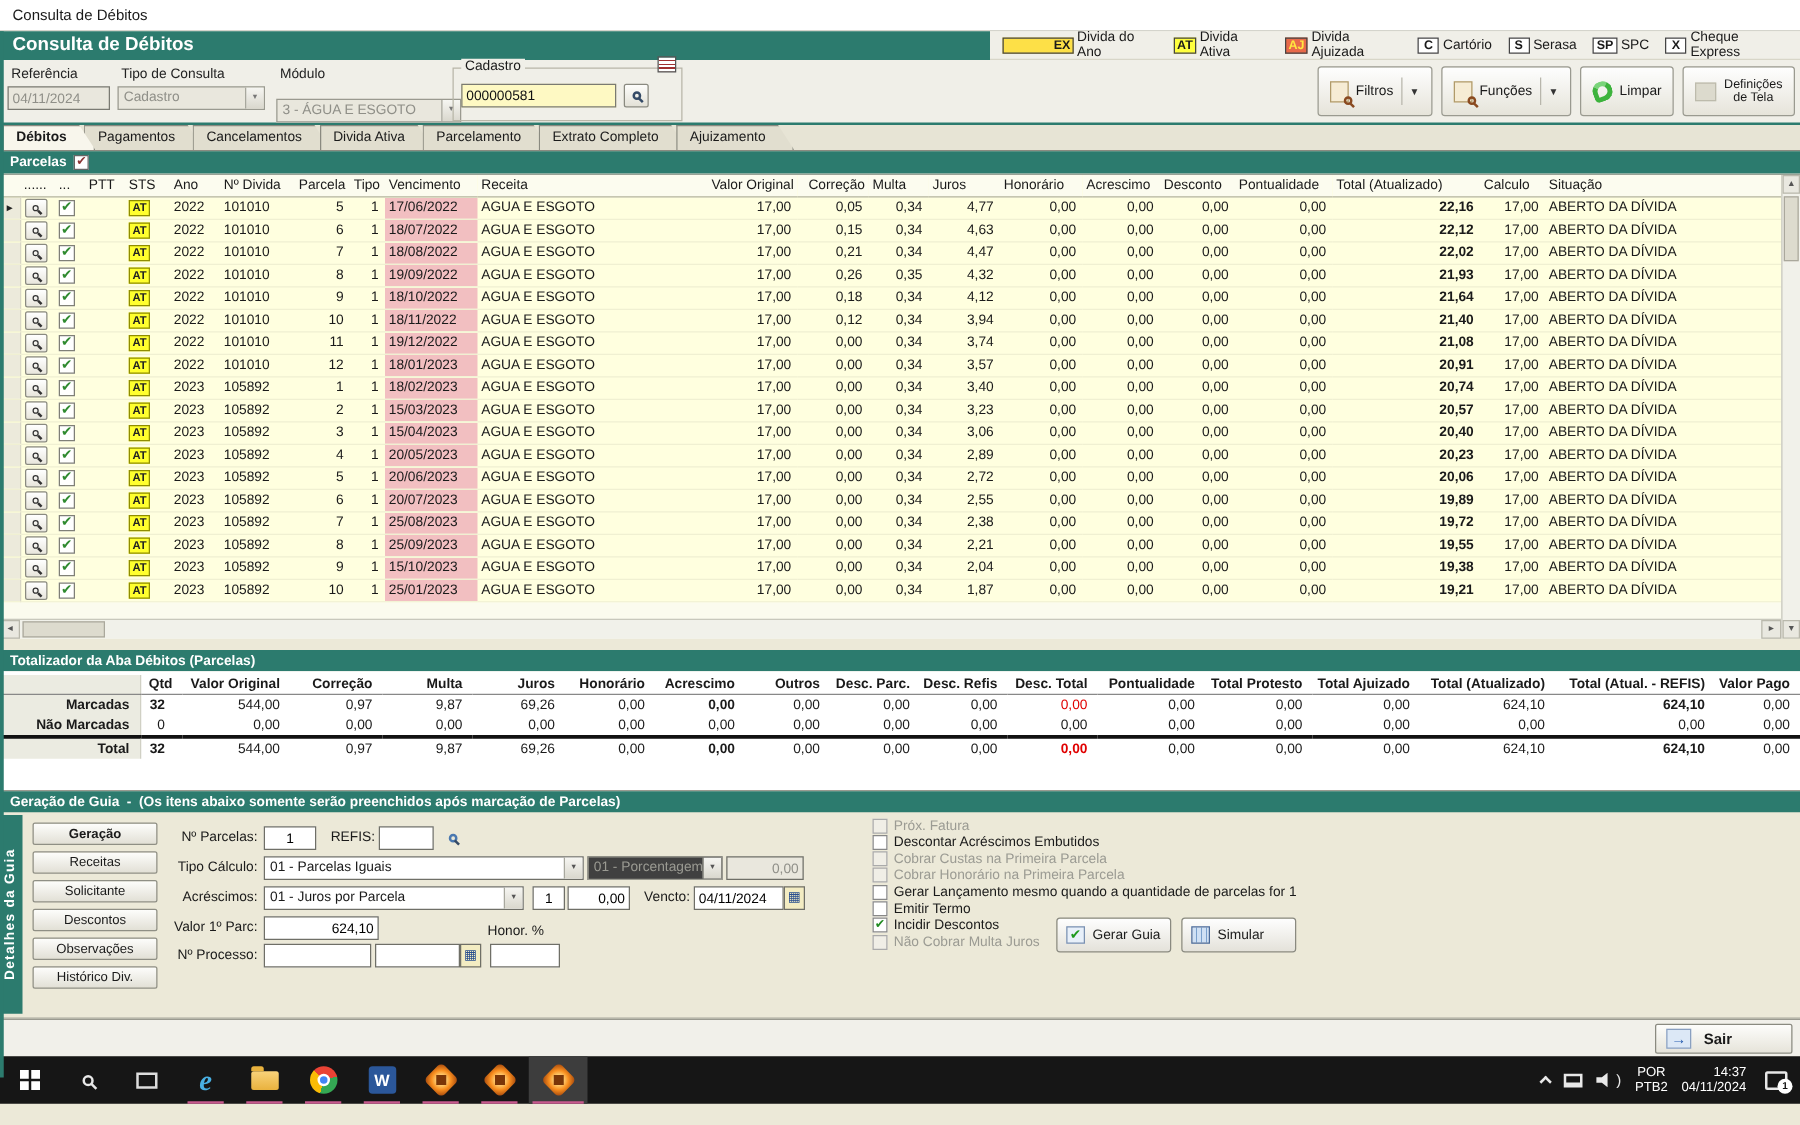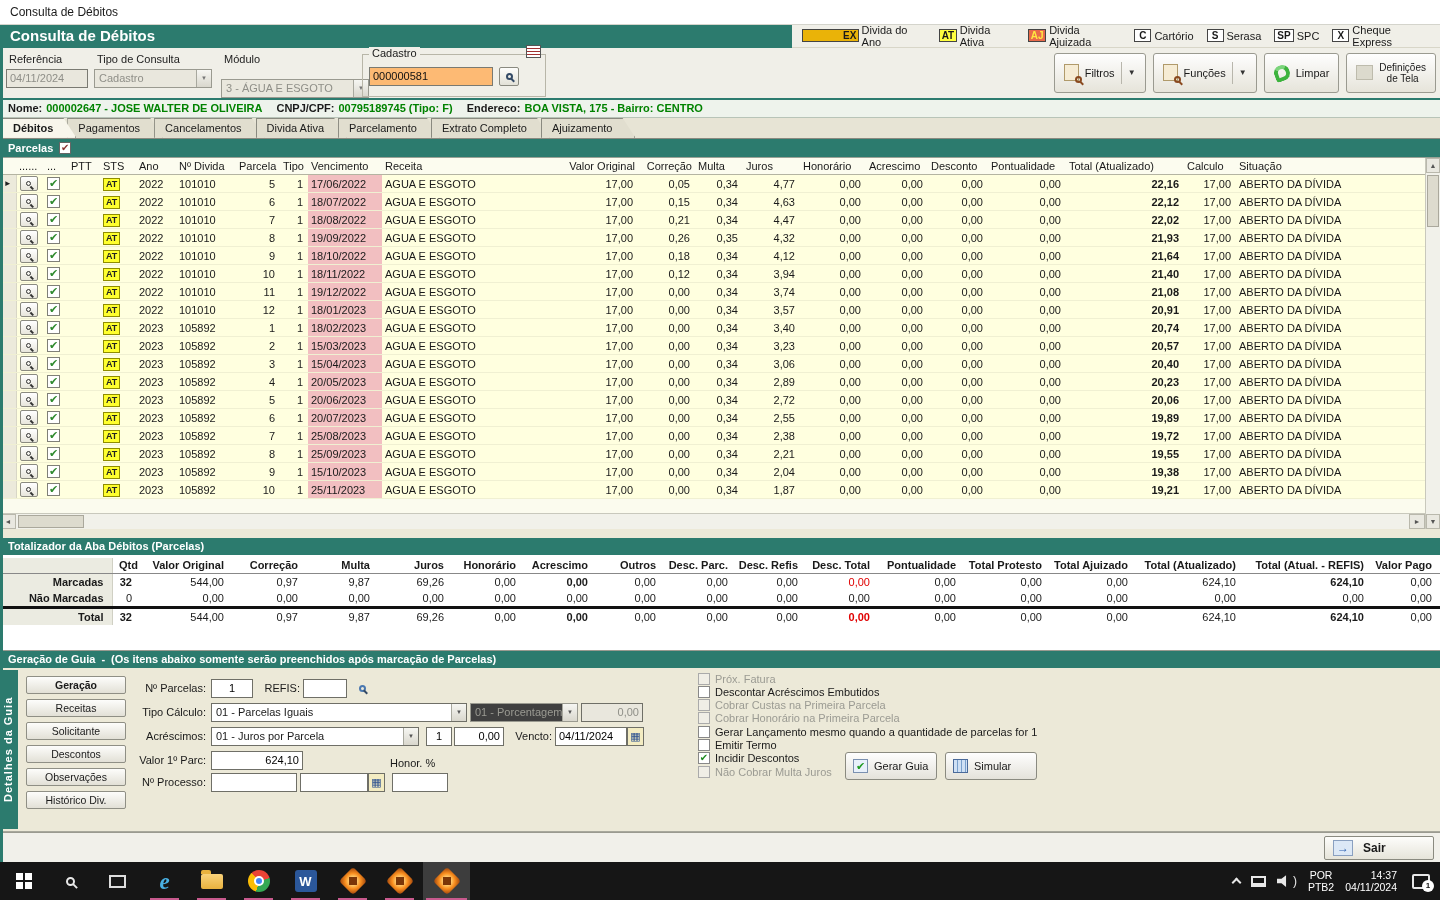--- a/index.html
+++ b/index.html
@@ -12,21 +12,21 @@
 .titlebar{height:25px;background:#fff;border-bottom:1px solid #d4d4cc;padding:5px 10px 0;font-size:12px}
 .bannerrow{height:23px;display:flex;background:#f0efe8}
 .banner{flex:0 0 792px;background:#2c7b6e;color:#fff;font-weight:bold;font-size:15px;line-height:21px;padding:0 10px}
 .legend{flex:1;display:flex;align-items:center;gap:13px;justify-content:flex-end;padding:0 10px;border-bottom:1px solid #d8d6c8}
 .legend-item{display:flex;align-items:center;gap:3px}
 .legend-code{display:inline-block;min-width:17px;text-align:center;border:1px solid #444;font-weight:bold;font-size:10px;padding:0 2px;background:#fff}
 
 
 .formbar{position:relative;height:52px;background:#f0efe8;border-bottom:2px solid #2c7b6e}
 .flabel{position:absolute;font-size:11px;color:#222}
-.inp{border:1px solid #7a7a72;background:#fdba74;height:19px;padding:0 3px;font:inherit;color:#111}
+.inp{border:1px solid #7a7a72;background:#fef9c3;height:19px;padding:0 3px;font:inherit;color:#111}
 .inp.dis{background:#e9e7dd;color:#8f8f88}
 .combo{position:absolute;border:1px solid #9a9a90;background:#e9e7dd;color:#8f8f88;height:19px;line-height:17px;padding:0 18px 0 4px;overflow:hidden;white-space:nowrap}
 .combo .arr{position:absolute;right:0;top:0;width:15px;height:100%;background:linear-gradient(#f6f6f2,#d9d7cd);border-left:1px solid #a8a89e;display:flex;align-items:center;justify-content:center;font-size:6px;color:#777}
 .groupbox{position:absolute;left:362px;top:6px;width:184px;height:43px;border:1px solid #b8b6a8}
 .grouplabel{position:absolute;left:6px;top:-8px;background:#f0efe8;padding:0 3px}
 .listico{position:absolute;right:4px;top:-10px;width:15px;height:13px;border:1px solid #555;background:repeating-linear-gradient(#fff 0 2px,#a03030 2px 3px)}
 .magbtn{display:inline-flex;align-items:center;justify-content:center;width:20px;height:19px;border:1px solid #8a8a80;border-radius:2px;background:linear-gradient(#fdfdfb,#e3e1d7)}
 .mag{width:7px;height:7px;border:2px solid #344a66;border-radius:50%;position:relative;display:inline-block}
 .mag::after{content:'';position:absolute;width:5px;height:2px;background:#344a66;transform:rotate(45deg);right:-4px;bottom:-3px}
 .toolbar{position:absolute;right:4px;top:5px;display:flex;gap:7px}
@@ -147,21 +147,21 @@
 
 <div id="app">
   <div class="leftedge"></div>
 
   <div class="titlebar">Consulta de Débitos</div>
 
   <div class="bannerrow">
     <div class="banner">Consulta de Débitos</div>
     <div class="legend">
         <span class="legend-item">
-          <span class="legend-code" style="background: #eab308; padding-left: 40px;">EX</span>
+          <span class="legend-code" style="background: #fde047; padding-left: 40px;">EX</span>
           <span>Divida do Ano</span>
         </span>
         <span class="legend-item">
           <span class="legend-code" style="background: rgb(255, 255, 62);">AT</span>
           <span>Divida Ativa</span>
         </span>
         <span class="legend-item">
           <span class="legend-code" style="background: rgb(232, 106, 74); color: rgb(255, 232, 64);">AJ</span>
           <span>Divida Ajuizada</span>
         </span>
@@ -218,34 +218,20 @@
         <span class="limp-ico"></span>
         <span>Limpar</span>
       </div>
       <div class="tbtn">
         <span class="def-ico"></span>
         <span class="twoline"><span>Definições</span><br><span>de Tela</span></span>
       </div>
     </div>
   </div>
 
-  <div class="infobar">
-    <span class="infopair">
-        <span>Nome:</span>
-        <span class="green">000002647 - JOSE WALTER DE OLIVEIRA</span>
-      </span>
-    <span class="infopair">
-        <span>CNPJ/CPF:</span>
-        <span class="green">00795189745 (Tipo: F)</span>
-      </span>
-    <span class="infopair">
-        <span>Endereco:</span>
-        <span class="green">BOA VISTA, 175 - Bairro: CENTRO</span>
-      </span>
-  </div>
 
   <div class="tabsrow">
       <div class="tab active">Débitos</div>
       <div class="tab">Pagamentos</div>
       <div class="tab">Cancelamentos</div>
       <div class="tab">Divida Ativa</div>
       <div class="tab">Parcelamento</div>
       <div class="tab">Extrato Completo</div>
       <div class="tab">Ajuizamento</div>
     </div>
@@ -756,21 +742,21 @@
               <td><span class="rowmag">
                   <span class="mag"></span>
                 </span></td>
               <td><span class="chk">✔</span></td>
               <td></td>
               <td><span class="atbadge">AT</span></td>
               <td class="ctr">2023</td>
               <td class="ctr">105892</td>
               <td class="num">10</td>
               <td class="num">1</td>
-              <td class="venc">25/11/2023</td>
+              <td class="venc">25/01/2023</td>
               <td>AGUA E ESGOTO</td>
               <td class="num">17,00</td>
               <td class="num">0,00</td>
               <td class="num">0,34</td>
               <td class="num">1,87</td>
               <td class="num">0,00</td>
               <td class="num">0,00</td>
               <td class="num">0,00</td>
               <td class="num">0,00</td>
               <td class="num tot">19,21</td>

